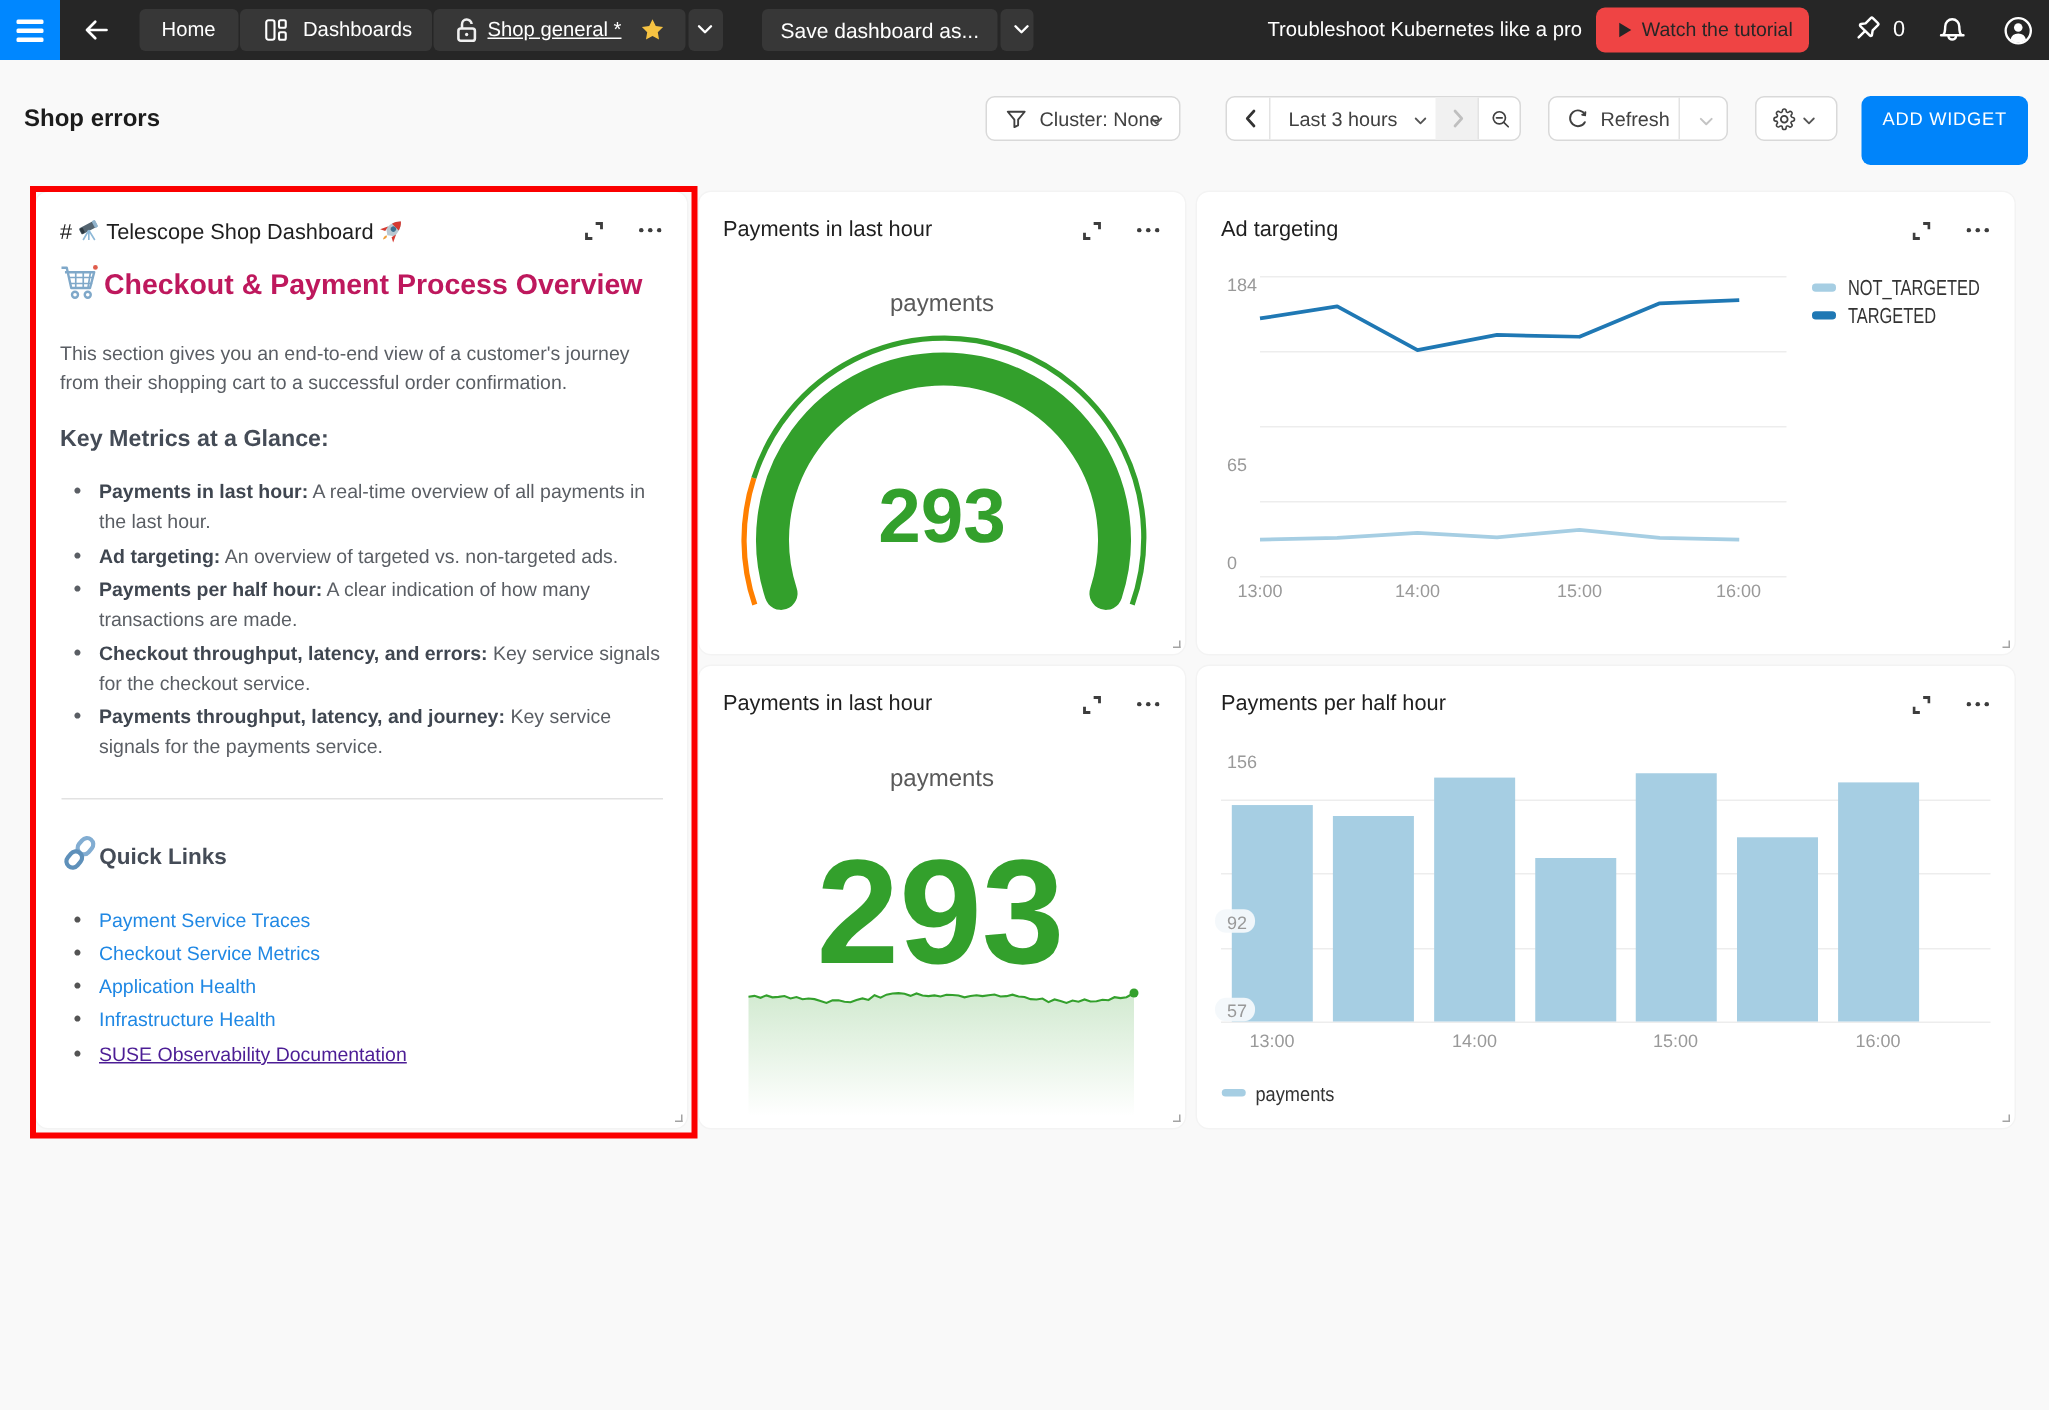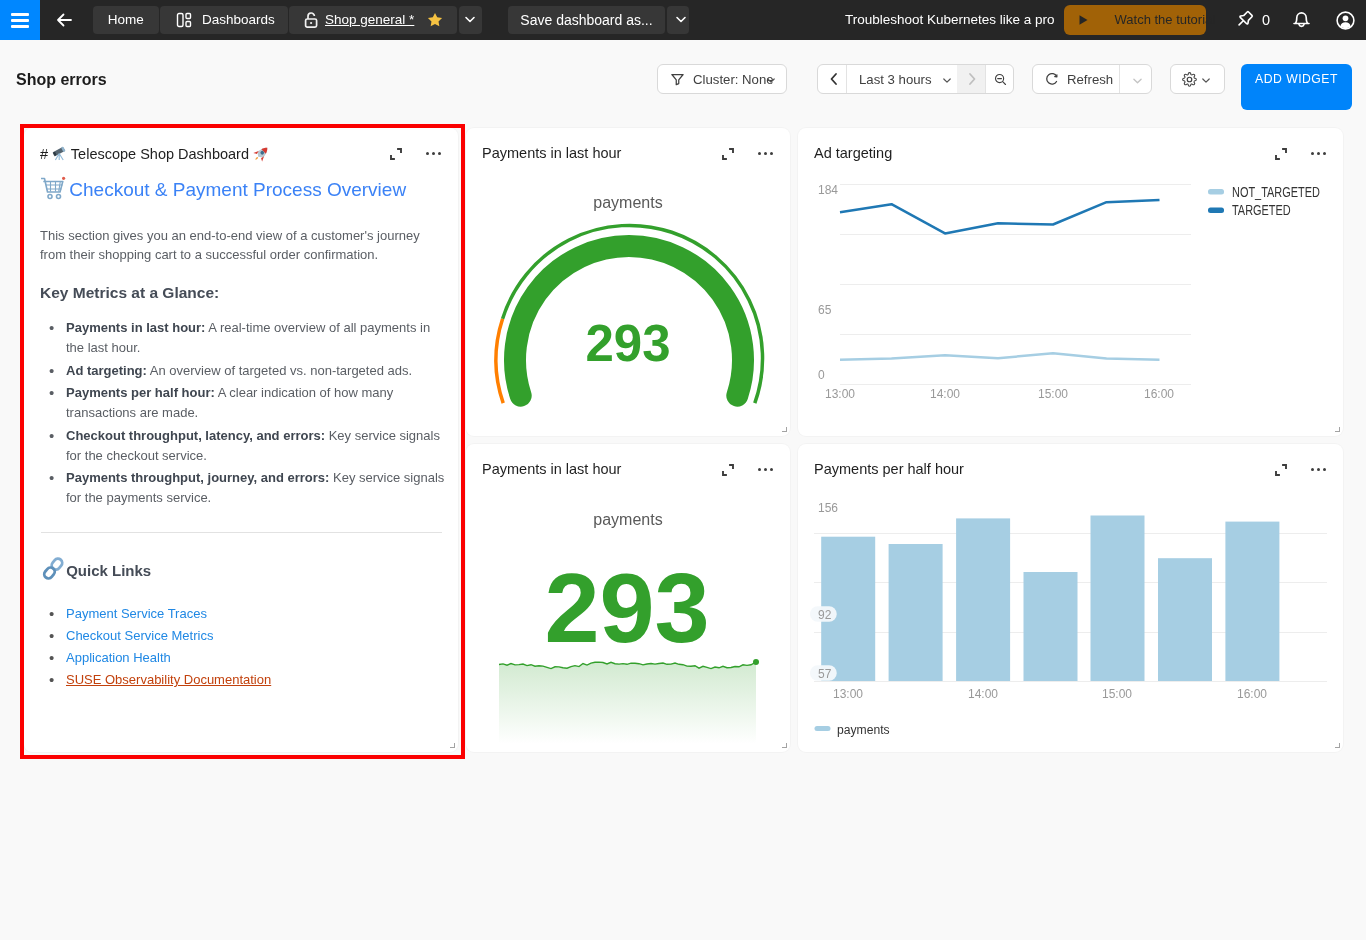--- a/index.html
+++ b/index.html
@@ -61,21 +61,21 @@
         <path d="M2 2.5 l4 4 4-4" stroke="#fff" stroke-width="1.6" fill="none" stroke-linecap="round" stroke-linejoin="round"></path>
       </svg>
   </div>
   <div class="navtab" style="left:508px; width:157px; font-size:14px;">Save dashboard as...</div>
   <div class="navtab" style="left:667px; width:22px;">
     <svg style="position:absolute; left:8px; top:9px;" width="12" height="10" viewBox="0 0 12 10">
         <path d="M2 2.5 l4 4 4-4" stroke="#fff" stroke-width="1.6" fill="none" stroke-linecap="round" stroke-linejoin="round"></path>
       </svg>
   </div>
   <div class="navtxt" style="left:845px;">Troubleshoot Kubernetes like a pro</div>
-  <div style="position:absolute; left:1063.5px; top:5px; width:142px; height:30px; background:#a16207; border-radius:6px; color:#262626; font-size:13px; line-height:30px; white-space:nowrap;padding-left:20px;">
+  <div style="position:absolute; left:1063.5px; top:5px; width:142px; height:30px; background:#ef4444; border-radius:6px; color:#262626; font-size:13px; line-height:30px; white-space:nowrap;">
     <svg style="position:absolute; left:13px; top:9px;" width="12" height="12" viewBox="0 0 12 12">
         <path d="M2.5 1.2 L10.5 6 L2.5 10.8 Z" fill="#262626"></path>
       </svg>
     <span style="margin-left:31px;">Watch the tutorial</span>
   </div>
   <svg class="abs" style="left:1233px; top:8px;" width="23" height="23" viewBox="0 0 24 24" fill="none" stroke="#fff" stroke-width="1.7" stroke-linecap="round" stroke-linejoin="round">
       <g transform="rotate(45 12 12)">
         <path d="M9.5 3.5 h5 a1 1 0 0 1 1 1 v5.2 l1.9 2.6 a0.8 0.8 0 0 1 -0.65 1.27 H7.25 a0.8 0.8 0 0 1 -0.65 -1.27 l1.9 -2.6 V4.5 a1 1 0 0 1 1 -1z"></path>
         <path d="M12 13.8 V20"></path>
       </g>
@@ -170,54 +170,55 @@
       <path d="M7.1 1 h3.9 v3.9 M4.9 11 h-3.9 v-3.9"></path>
     </svg>
   <svg class="cicons" style="right:17.5px; top:24px;" width="15" height="3" viewBox="0 0 15 3">
       <g fill="#3d3d3d">
         <circle cx="1.5" cy="1.5" r="1.5"></circle>
         <circle cx="7.5" cy="1.5" r="1.5"></circle>
         <circle cx="13.5" cy="1.5" r="1.5"></circle>
       </g>
     </svg>
 
-  <div class="abs" style="left:16px; top:48px; font-size:19px; font-weight:normal; color:#3b82f6;">
+  <div class="abs" style="left:16px; top:48px; font-size:19px; font-weight:bold; color:#be185d;">
     <svg style="vertical-align:-4px; margin-right:-2px;" width="26" height="24" viewBox="0 0 26 24">
         <g fill="none" stroke="#7fa8c9" stroke-width="1.6">
           <path d="M1 2.5 h3.5 l3 13.5 h12.5 l2.8 -10.5 h-19.5" stroke-linejoin="round"></path>
           <path d="M6 9 h16.5 M7 13 h14.5 M10.5 5.5 v10 M15.5 5.5 v10 M20.3 5.5 l-1.6 10" stroke-width="1.1"></path>
           <circle cx="10" cy="20.5" r="2"></circle>
           <circle cx="18.5" cy="20.5" r="2"></circle>
         </g>
         <circle cx="23.6" cy="2.3" r="1.6" fill="#e05c4b"></circle>
       </svg>
     Checkout &amp; Payment Process Overview</div>
   <div class="abs" style="left:16px; top:97.5px; width:384px; font-size:13px; line-height:19.2px; color:#5a5e64;">This section gives you an end-to-end view of a customer's journey from their shopping cart to a successful order confirmation.</div>
   <div class="abs" style="left:16px; top:155.5px; font-size:15.5px; font-weight:bold; color:#454c57;">Key Metrics at a Glance:</div>
   <div class="abs" id="mdlist" style="left:16px; top:190px; width:406px; font-size:13px; line-height:20.1px; color:#5a5e64;">
     <div class="li"><b>Payments in last hour:</b> A real-time overview of all payments in the last hour.</div>
     <div class="li"><b>Ad targeting:</b> An overview of targeted vs. non-targeted ads.</div>
     <div class="li"><b>Payments per half hour:</b> A clear indication of how many transactions are made.</div>
     <div class="li"><b>Checkout throughput, latency, and errors:</b> Key service signals for the checkout service.</div>
-    <div class="li"><b>Payments throughput, journey, and errors:</b> Key service signals for the payments service.</div>
+    <div class="li"><b>Payments throughput, latency, and journey:</b> Key service signals for the payments service.</div>
   </div>
   <div class="abs" style="left:17px; top:404px; width:401px; height:1px; background:#e2e2e2;"></div>
   <div class="abs" style="left:16px; top:428px; font-size:15px; font-weight:bold; color:#454c57;">
     <svg style="vertical-align:-5px; margin-right:-4px;" width="26" height="25" viewBox="0 0 26 25">
         <g fill="none" stroke-width="2.8" transform="rotate(40 13 12.5)">
           <rect x="9" y="0.8" width="8.4" height="11.6" rx="4.2" stroke="#82add2"></rect>
           <rect x="9" y="12.4" width="8.4" height="11.6" rx="4.2" stroke="#5e90ba"></rect>
         </g>
       </svg>
     Quick Links</div>
   <div class="abs" id="mdlinks" style="left:16px; top:475.5px; width:396px; font-size:13px; line-height:20px; color:#545454;">
     <div class="li lk"><a>Payment Service Traces</a></div>
     <div class="li lk"><a>Checkout Service Metrics</a></div>
     <div class="li lk"><a>Application Health</a></div>
-    <div class="li lk"><a style="color:#c2410c; text-decoration:underline;">SUSE Observability Documentation</a></div>
+    <div class="li lk"><a>Infrastructure Health</a></div>
+    <div class="li lk"><a style="color:#4c1d95; text-decoration:underline;">SUSE Observability Documentation</a></div>
   </div>
   <div class="rhandle"></div>
 </div>
 <div class="card" id="card-gauge" style="left:466px; top:128px; width:324px; height:308px;">
   <div class="ctitle">Payments in last hour</div>
   <svg class="cicons" style="right:56.5px; top:20px;" width="12" height="12" viewBox="0 0 12 12" fill="none" stroke="#3d3d3d" stroke-width="1.9">
       <path d="M7.1 1 h3.9 v3.9 M4.9 11 h-3.9 v-3.9"></path>
     </svg>
   <svg class="cicons" style="right:17.5px; top:24px;" width="15" height="3" viewBox="0 0 15 3">
       <g fill="#3d3d3d">

